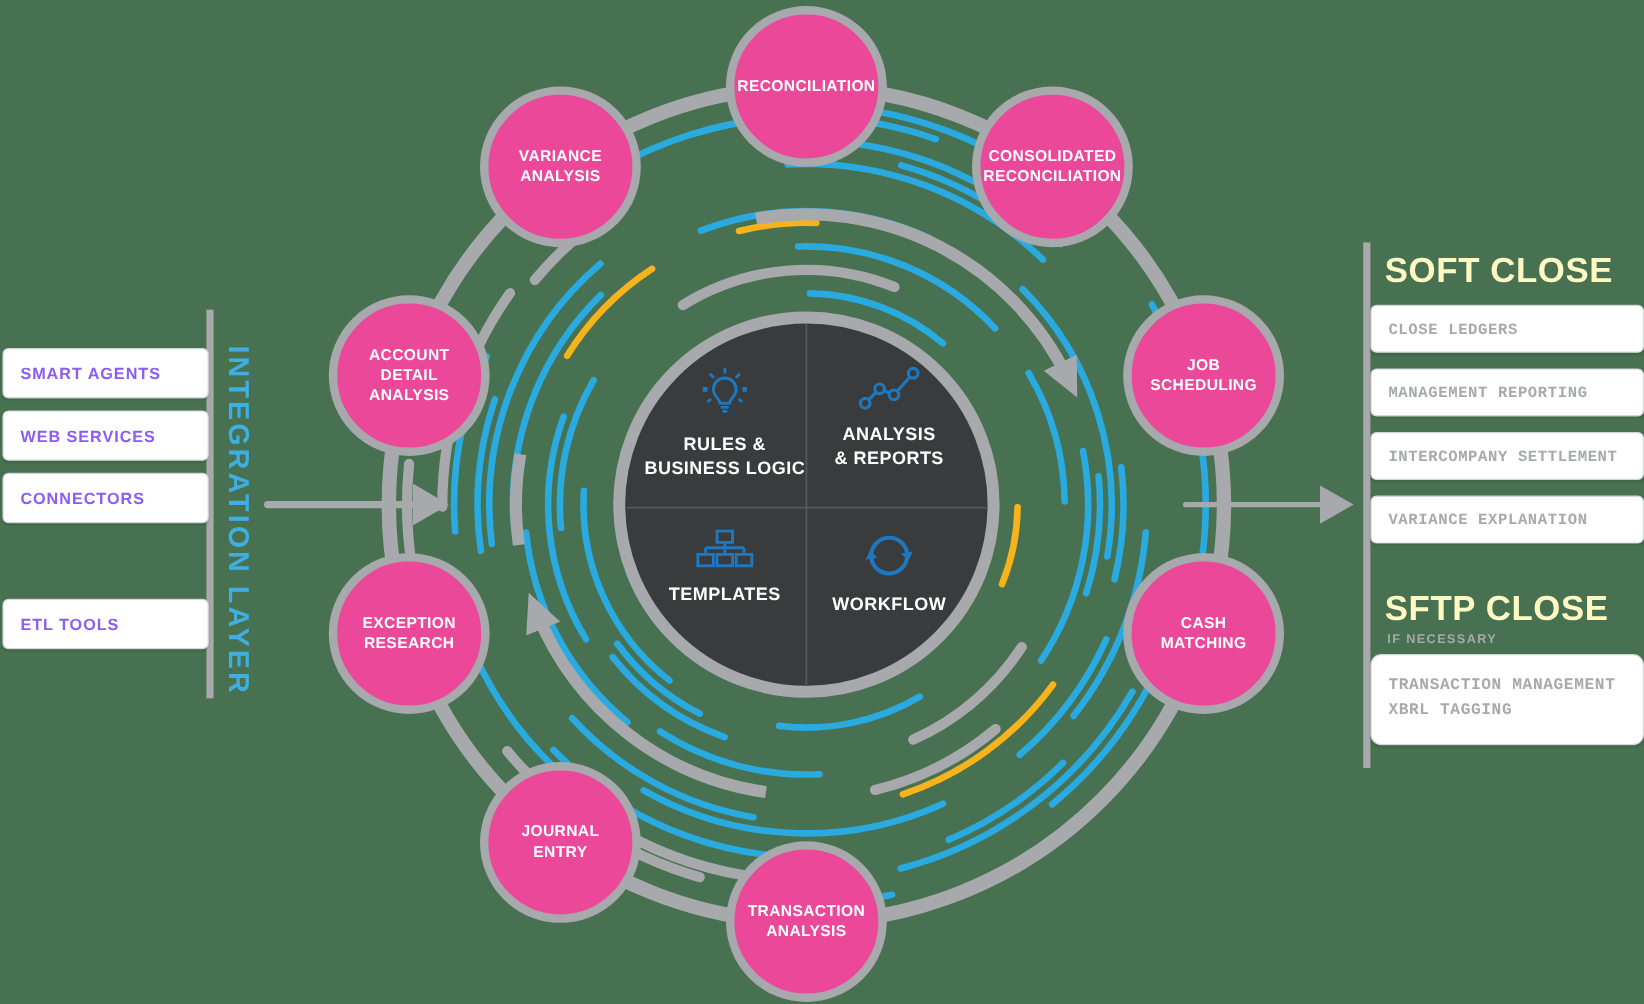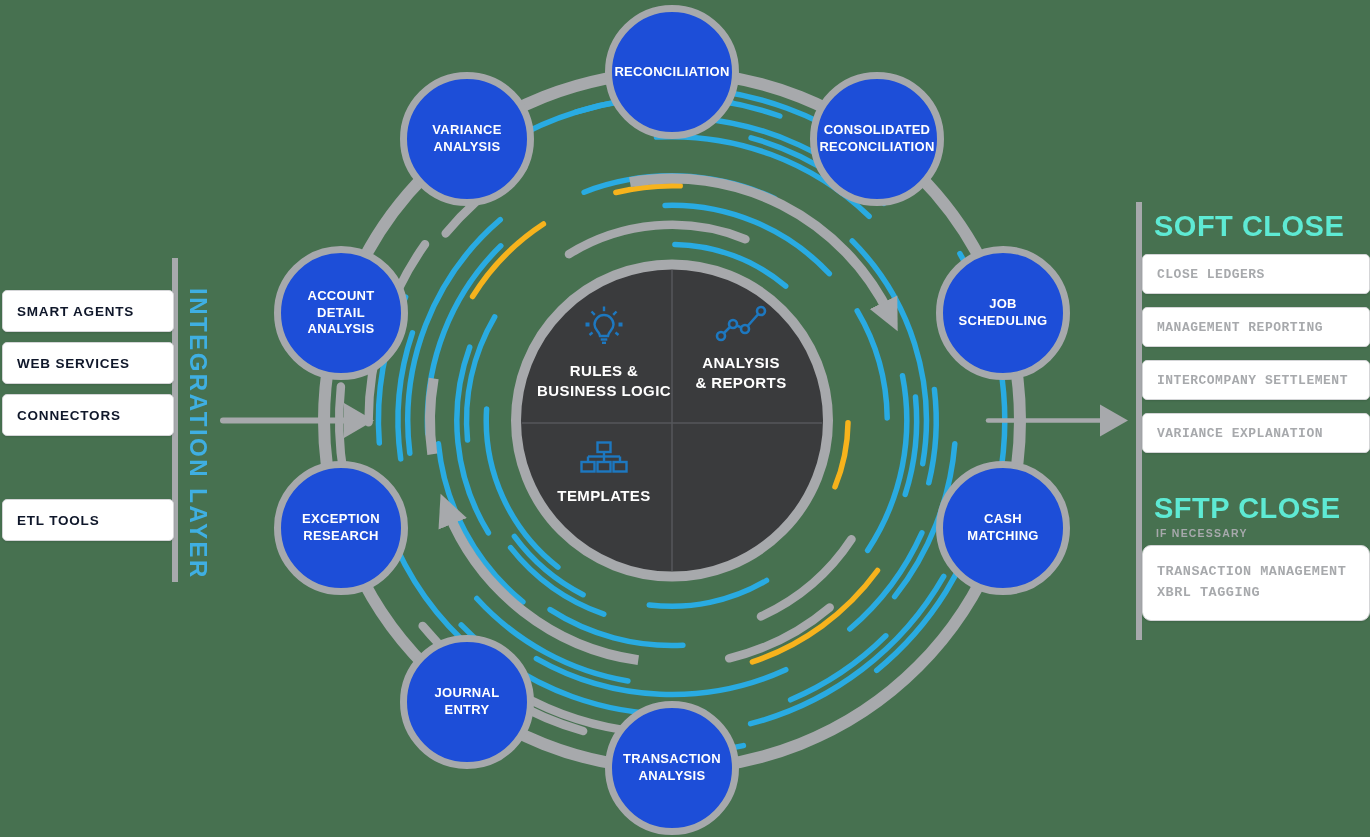--- a/index.html
+++ b/index.html
@@ -2,48 +2,48 @@
 <html><head>
 <meta charset="utf-8">
 <style>
   html,body{margin:0;padding:0;background:#477150;}
   .stage{position:relative;width:1370px;height:837px;overflow:hidden;
          background:#477150;font-family:"Liberation Sans",sans-serif;}
   svg.layer{position:absolute;left:0;top:0;}
 
   
   .node{position:absolute;width:120px;height:120px;border:7px solid #A7A9AC;
-        background:#1d4ed8;border-radius:50%;display:flex;align-items:center;
+        background:#ec4899;border-radius:50%;display:flex;align-items:center;
         justify-content:center;text-align:center;color:#fff;font-weight:bold;
         font-size:13px;line-height:1.3;letter-spacing:.3px;white-space:pre-line;}
 
   
   .quad{position:absolute;width:180px;display:flex;flex-direction:column;
         align-items:center;color:#fff;font-weight:bold;font-size:15px;
         line-height:1.3;text-align:center;white-space:pre-line;letter-spacing:.4px;}
   .quad .icn{margin-bottom:9px;}
 
   
   .vbar{position:absolute;width:6px;background:#A7A9AC;}
 
   
   .lbox{position:absolute;left:2px;width:156px;height:40px;background:#fff;
         border:1px solid #D4D5D7;border-radius:5px;display:flex;align-items:center;
-        padding-left:14px;color:#0f172a;font-weight:bold;font-size:13.5px;
+        padding-left:14px;color:#8b5cf6;font-weight:bold;font-size:13.5px;
         letter-spacing:.8px;box-shadow:0 1px 2px rgba(0,0,0,.12);}
 
   
   .rbox{position:absolute;left:1142px;width:212px;height:38px;background:#fff;
         border:1px solid #D4D5D7;border-radius:5px;display:flex;align-items:center;
         padding-left:14px;color:#A7A9AC;font-weight:bold;font-size:13px;
         letter-spacing:.5px;box-shadow:0 1px 2px rgba(0,0,0,.12);font-family:Liberation Mono, monospace;}
   .rbox.big{height:74px;border-radius:9px;font-size:13.5px;line-height:1.55;
         white-space:pre-line;}
 
-  .sideheading{position:absolute;font-size:29px;font-weight:bold;color:#5eead4;
+  .sideheading{position:absolute;font-size:29px;font-weight:bold;color:#fef9c3;
         letter-spacing:.5px;}
   .subnote{position:absolute;font-size:10.5px;font-weight:bold;color:#A7A9AC;
         letter-spacing:1.2px;}
   .vtitle{position:absolute;writing-mode:vertical-rl;font-size:24px;font-weight:bold;
         color:#3FAFE2;letter-spacing:2.5px;}
 </style>
 </head>
 <body>
 
 <div class="stage">
@@ -169,20 +169,31 @@
       <line x1="9" y1="15.5" x2="9" y2="21"></line>
       <line x1="25" y1="15.5" x2="25" y2="21"></line>
       <line x1="41" y1="15.5" x2="41" y2="21"></line>
       <rect x="2.5" y="21" width="13" height="9.5"></rect>
       <rect x="18.5" y="21" width="13" height="9.5"></rect>
       <rect x="34.5" y="21" width="13" height="9.5"></rect>
     </svg>
     <span>TEMPLATES</span>
   </div>
 
+  <div class="quad" style="left:651px;top:441px">
+    <svg class="icn" width="48" height="44" viewBox="0 0 48 44">
+      <g fill="none" stroke="#1D78C0" stroke-width="3.4" stroke-linecap="round">
+        <path d="M9.1,20.7 A15,15 0 0 1 38.8,19.4"></path>
+        <path d="M38.9,23.3 A15,15 0 0 1 9.2,24.6"></path>
+      </g>
+      <polygon points="40.0,26.3 43.7,18.5 33.9,20.3" fill="#1D78C0"></polygon>
+      <polygon points="8.0,17.7 4.3,25.5 14.1,23.7" fill="#1D78C0"></polygon>
+    </svg>
+    <span>WORKFLOW</span>
+  </div>
 
   <div class="node" style="left:605px;top:5px"><span>RECONCILIATION</span></div>
   <div class="node" style="left:810px;top:72px"><span>CONSOLIDATED
 RECONCILIATION</span></div>
   <div class="node" style="left:936px;top:246px"><span>JOB
 SCHEDULING</span></div>
   <div class="node" style="left:936px;top:461px"><span>CASH
 MATCHING</span></div>
   <div class="node" style="left:605px;top:701px"><span>TRANSACTION
 ANALYSIS</span></div>

